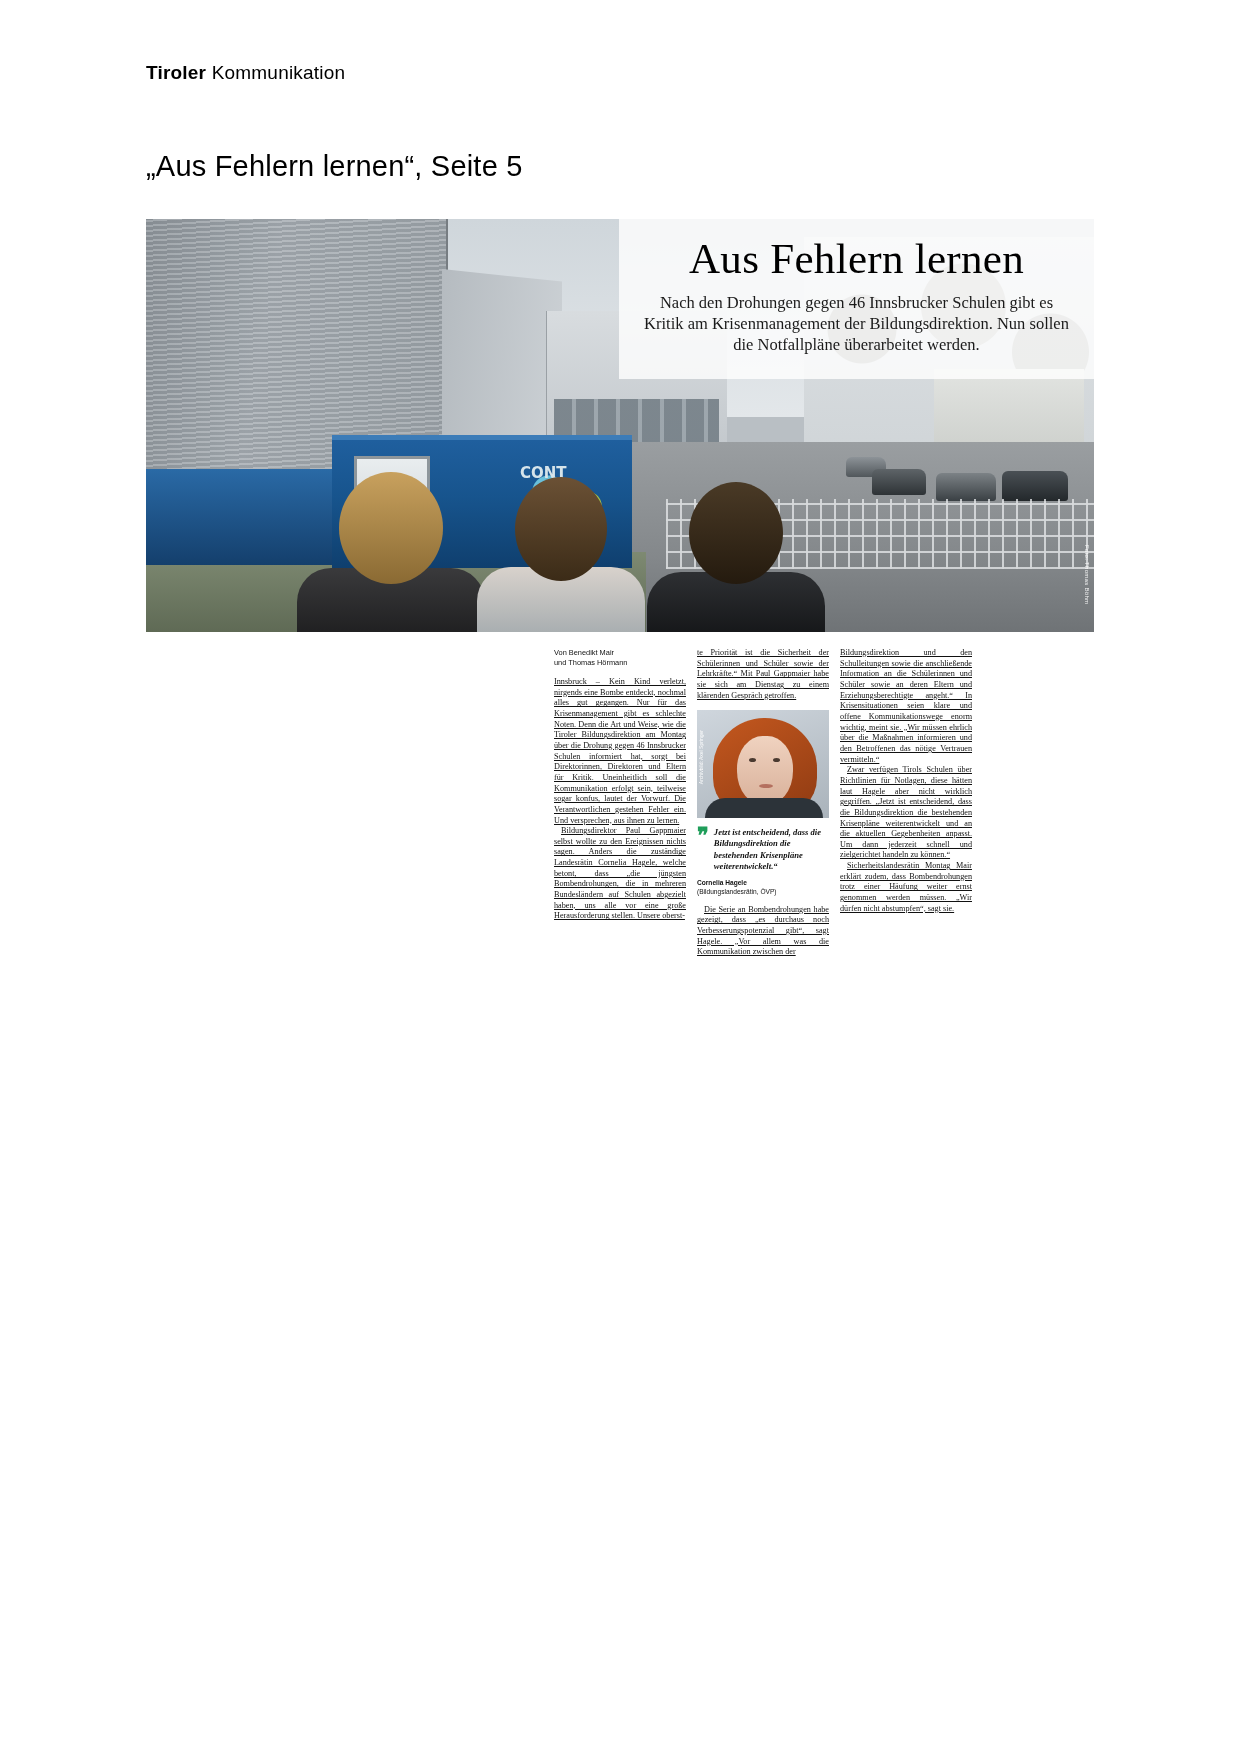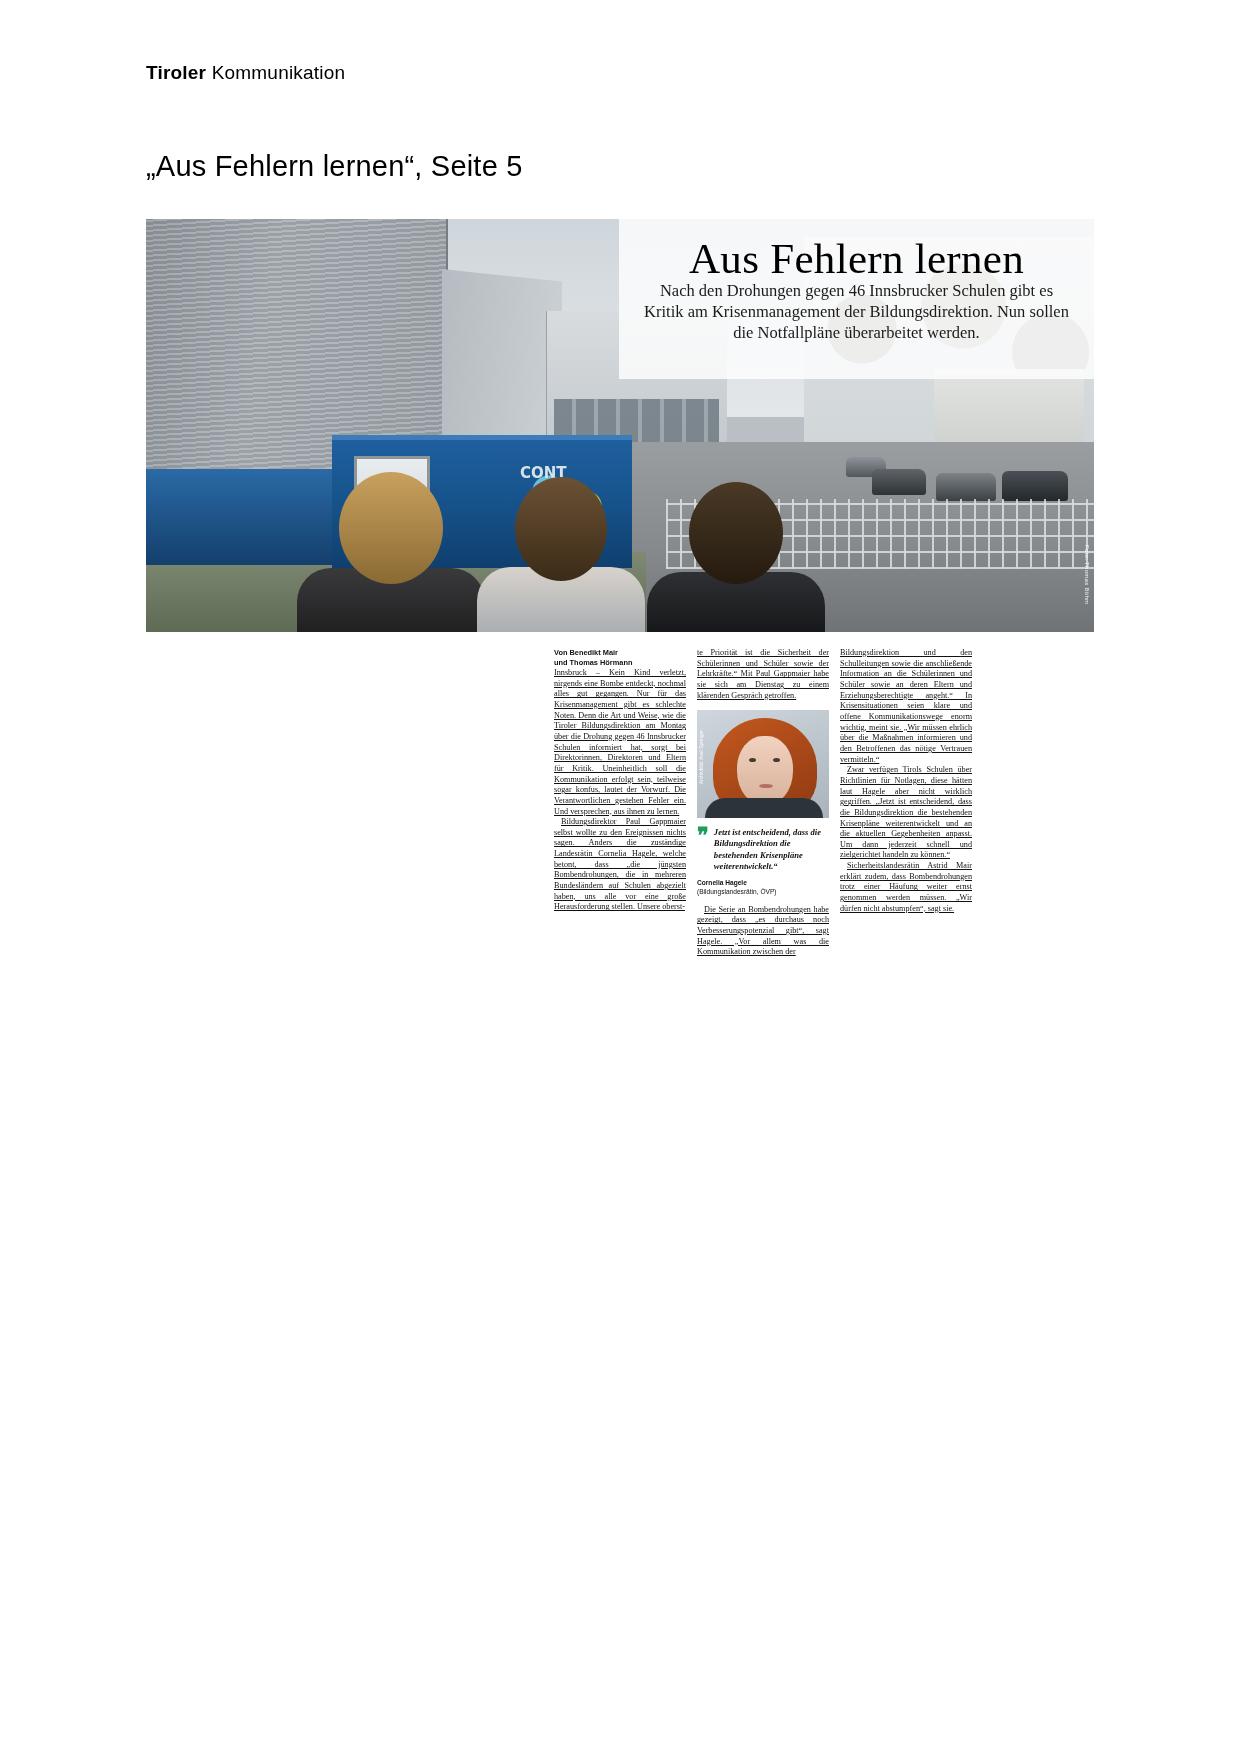--- a/index.html
+++ b/index.html
@@ -227,20 +227,21 @@
     font-size: 43px;
     line-height: 1;
     color: #000000;
     letter-spacing: 0.3px;
   }
   .photo .subhead {
     font-family: "Liberation Serif", serif;
     font-size: 16.5px;
     line-height: 1.28;
     color: #1a1a1a;
+    margin-top: 12px;
   }
 
   
   .article {
     position: absolute;
     left: 554px;
     top: 648px;
     width: 420px;
     display: flex;
     gap: 11px;
@@ -251,22 +252,23 @@
     font-size: 8.2px;
     line-height: 1.30;
     text-align: justify;
     color: #111;
   }
   .col p { margin: 0; text-indent: 7px; text-decoration: underline; }
   .col p.noindent { text-indent: 0; }
   .byline {
     font-family: "Liberation Sans", sans-serif;
     font-size: 7.4px;
-    font-weight: bold;
+    font-weight: normal;
     line-height: 1.35;
+    margin-bottom: 9px;
     text-align: left;
   }
 
   .portrait {
     position: relative;
     width: 132px;
     height: 108px;
     margin: 9px 0 9px 0;
     background: linear-gradient(160deg, #cfd6dd 0%, #aab3bb 100%);
     overflow: hidden;
@@ -441,20 +443,20 @@
           <span class="name">Cornelia Hagele</span><br>
           <span>(Bildungslandesrätin, ÖVP)</span>
         </div>
 
         <p>Die Serie an Bombendrohungen habe gezeigt, dass „es durchaus noch Verbesserungspotenzial gibt“, sagt Hagele. „Vor allem was die Kommunikation zwischen der</p>
       </div>
 
       <div class="col">
         <p class="noindent">Bildungsdirektion und den Schulleitungen sowie die anschließende Information an die Schülerinnen und Schüler sowie an deren Eltern und Erziehungsberechtigte angeht.“ In Krisensituationen seien klare und offene Kommunikationswege enorm wichtig, meint sie. „Wir müssen ehrlich über die Maßnahmen informieren und den Betroffenen das nötige Vertrauen vermitteln.“</p>
         <p>Zwar verfügen Tirols Schulen über Richtlinien für Notlagen, diese hätten laut Hagele aber nicht wirklich gegriffen. „Jetzt ist entscheidend, dass die Bildungsdirektion die bestehenden Krisenpläne weiterentwickelt und an die aktuellen Gegebenheiten anpasst. Um dann jederzeit schnell und zielgerichtet handeln zu können.“</p>
-        <p>Sicherheitslandesrätin Astrid Mair erklärt zudem, dass Bombendrohungen trotz einer Häufung weiter ernst genommen werden müssen. „Wir dürfen nicht abstumpfen“, sagt sie.</p>
+        <p>Sicherheitslandesrätin Montag Mair erklärt zudem, dass Bombendrohungen trotz einer Häufung weiter ernst genommen werden müssen. „Wir dürfen nicht abstumpfen“, sagt sie.</p>
       </div>
 
     </div>
   </div>
 
 
 </div>
 
 </body></html>

